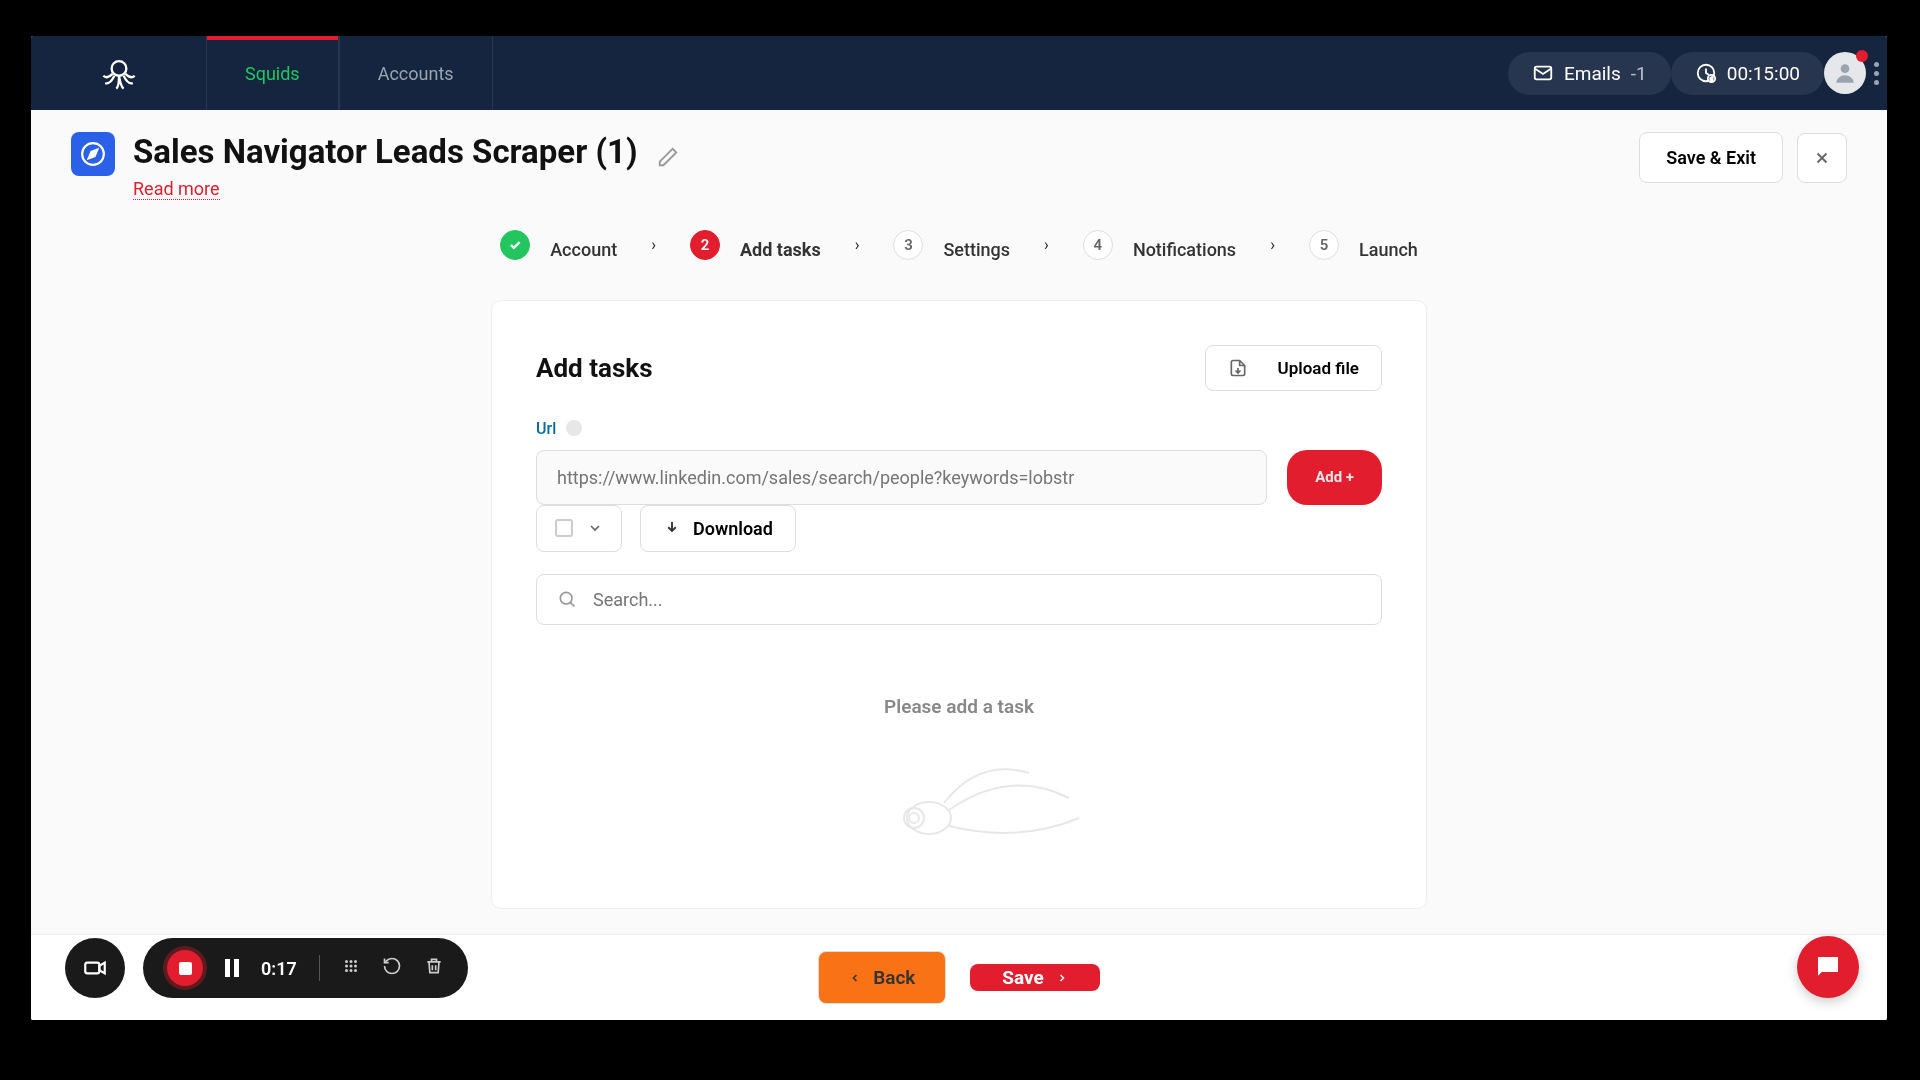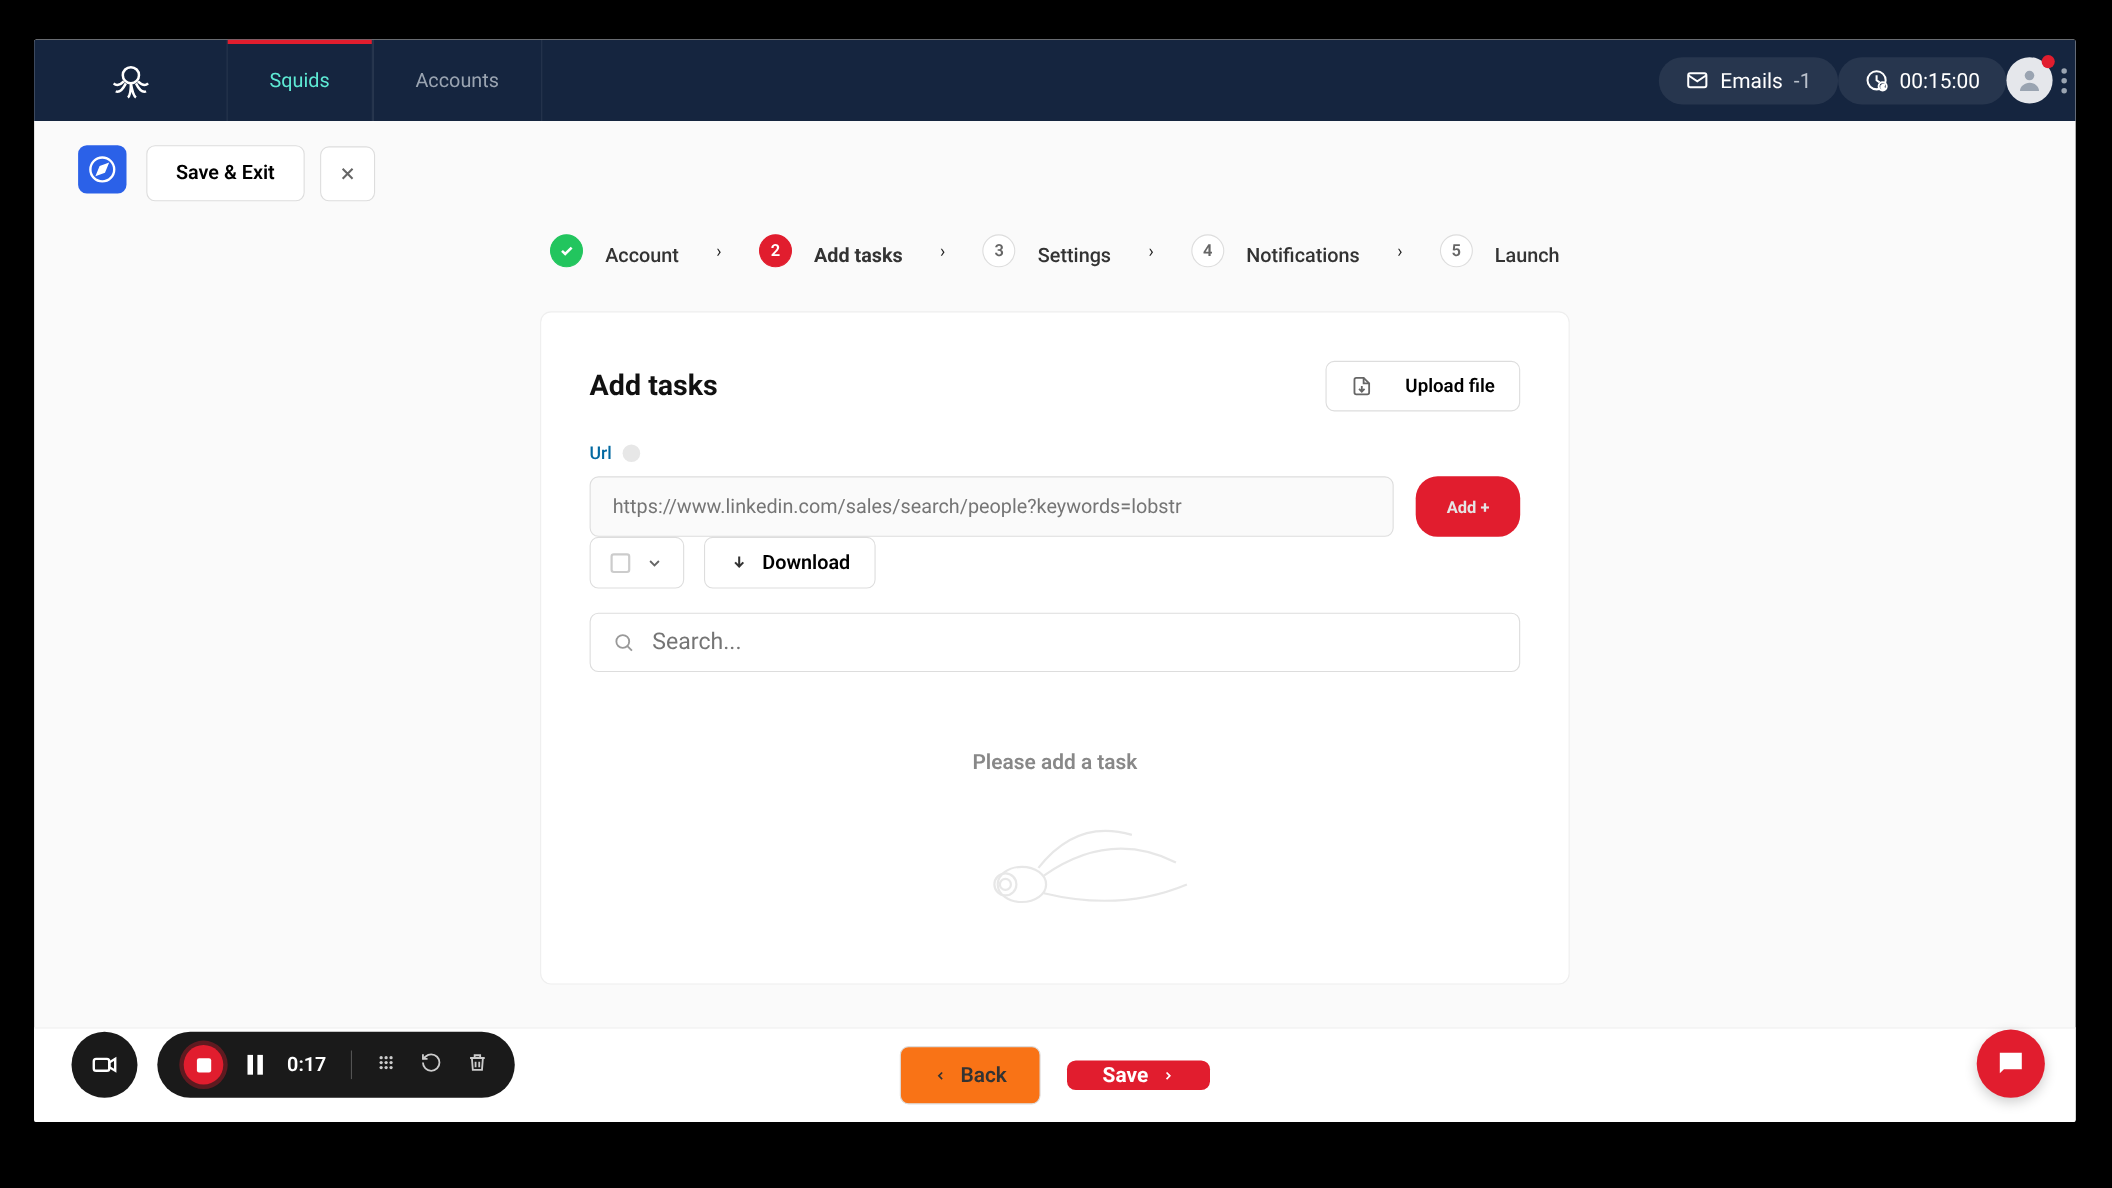--- a/index.html
+++ b/index.html
@@ -3,21 +3,21 @@
 <meta charset="utf-8">
 <style>
 *{margin:0;padding:0;box-sizing:border-box;font-family:-apple-system,BlinkMacSystemFont,"Segoe UI",Roboto,sans-serif}
 body{background:#000;width:1920px;height:1080px;overflow:hidden}
 .app-container{position:absolute;top:36px;left:31px;width:1856px;height:984px;background:#fafafa;border-radius:2px;overflow:hidden}
 .topbar{height:74px;background:#15253f;display:flex;align-items:center;color:#fff;position:relative}
 .logo-wrap{width:175px;display:flex;align-items:center;justify-content:center}
 .logo{width:46px;height:46px;position:relative}
 .nav-tabs{display:flex;height:100%}
 .nav-tab{padding:0 38px;display:flex;align-items:center;color:#9aa4b1;font-size:18px;cursor:pointer;border-left:1px solid rgba(255,255,255,.08);border-right:1px solid rgba(255,255,255,.08);position:relative}
-.nav-tab.active{color:#5eead4}
+.nav-tab.active{color:#22c55e}
 .nav-tab.active::before{content:"";position:absolute;top:0;left:0;right:0;height:4px;background:#e11d2e}
 .topbar-right{margin-left:auto;display:flex;align-items:center;}
 .pill{display:flex;align-items:center;gap:10px;background:rgba(255,255,255,.08);border-radius:30px;padding:10px 24px;font-size:19px}
 .pill-num{color:#b9c0cb}
 .avatar{width:42px;height:42px;background:#e5e7eb;border-radius:50%;display:flex;align-items:center;justify-content:center;position:relative}
 .avatar::after{content:"";position:absolute;top:-2px;right:-2px;width:12px;height:12px;background:#e11d2e;border-radius:50%}
 .kebab{display:flex;flex-direction:column;gap:4px;padding:8px;cursor:pointer}
 .kebab span{width:5px;height:5px;background:#9aa4b1;border-radius:50%}
 .header-row{display:flex;align-items:flex-start;padding:22px 40px 0 40px}
 .title-icon{width:44px;height:44px;background:#2b61e8;border-radius:8px;display:flex;align-items:center;justify-content:center;margin-right:18px;flex-shrink:0}
@@ -44,21 +44,21 @@
 .help-dot{width:16px;height:16px;background:#e7e7e7;border-radius:50%}
 .url-row{display:flex;gap:20px;}
 .url-input{flex:1;border:1px solid #ddd;border-radius:8px;padding:16px 20px;font-size:18px;color:#888;background:#fafafa}
 .add-btn{background:#e11d2e;color:#e5e5e5;border:none;border-radius:20px;padding:0 28px;font-size:15px;font-weight:700;cursor:pointer}
 .tool-row{display:flex;gap:18px;margin-bottom:22px}
 .select-box{border:1px solid #ddd;border-radius:8px;padding:12px 18px;display:flex;align-items:center;gap:14px;background:#fff}
 .checkbox{width:18px;height:18px;border:2px solid #ccc;border-radius:3px}
 .chevron{color:#666}
 .download-btn{display:flex;align-items:center;gap:12px;border:1px solid #ddd;background:#fff;border-radius:8px;padding:12px 22px;font-size:18px;font-weight:600;cursor:pointer}
 .search-wrap{border:1px solid #ddd;border-radius:8px;padding:14px 20px;display:flex;align-items:center;gap:16px;background:#fff}
-.search-input{flex:1;border:none;outline:none;font-size:21px;color:#b91c1c}
+.search-input{flex:1;border:none;outline:none;font-size:18px;color:#b91c1c}
 .empty-msg{text-align:center;color:#888;font-size:19px;font-weight:600;margin-top:70px}
 .empty-illus{display:flex;justify-content:center;margin-top:30px;opacity:.35}
 .footer-bar{position:absolute;bottom:0;left:0;right:0;height:86px;background:#fff;border-top:1px solid #eee;display:flex;align-items:center;justify-content:center;gap:24px}
 .back-btn{display:flex;align-items:center;gap:12px;border:1px solid #ddd;background:#f97316;border-radius:8px;padding:14px 30px;font-size:19px;font-weight:600;cursor:pointer;color:#333}
 .save-btn{display:flex;align-items:center;gap:12px;border:none;background:#e11d2e;color:#fff;border-radius:8px;padding:2px 32px;font-size:19px;font-weight:700;cursor:pointer}
 .chat-fab{position:absolute;bottom:22px;right:28px;width:62px;height:62px;background:#e11d2e;border-radius:50%;display:flex;align-items:center;justify-content:center;color:#fff;cursor:pointer;box-shadow:0 4px 12px rgba(0,0,0,.2)}
 .rec-float{position:absolute;bottom:22px;left:34px;display:flex;align-items:center;gap:18px}
 .cam-btn{width:60px;height:60px;background:#1a1a1a;border-radius:50%;display:flex;align-items:center;justify-content:center;color:#fff;cursor:pointer}
 .rec-pill{background:#1a1a1a;border-radius:34px;height:60px;display:flex;align-items:center;padding:0 24px;gap:22px;color:#fff}
 .rec-stop{width:36px;height:36px;background:#e11d2e;border-radius:50%;display:flex;align-items:center;justify-content:center;box-shadow:0 0 0 4px rgba(225,29,46,.35)}
@@ -123,20 +123,29 @@
     </div>
   </div>
 
   <div class="header-row">
     <div class="title-icon">
       <svg width="26" height="26" viewBox="0 0 24 24" fill="none" stroke="#fff" stroke-width="2">
           <circle cx="12" cy="12" r="10"></circle>
           <path d="M16 8l-2.5 6L8 16l2.5-6z" fill="#fff"></path>
         </svg>
     </div>
+    <div class="title-block">
+      <span class="page-title">Sales Navigator Leads Scraper (1)</span>
+      <span class="edit-ic">
+        <svg width="22" height="22" viewBox="0 0 24 24" fill="none" stroke="#999" stroke-width="2">
+            <path d="M17 3l4 4L7 21H3v-4z"></path>
+          </svg>
+      </span>
+      <div><span class="read-more">Read more</span></div>
+    </div>
     <div class="header-actions">
       <button class="btn-save-exit">Save &amp; Exit</button>
       <button class="btn-close">
         <svg width="18" height="18" viewBox="0 0 24 24" stroke="#666" stroke-width="2.5">
             <path d="M6 6l12 12M18 6L6 18"></path>
           </svg>
       </button>
     </div>
   </div>
 

